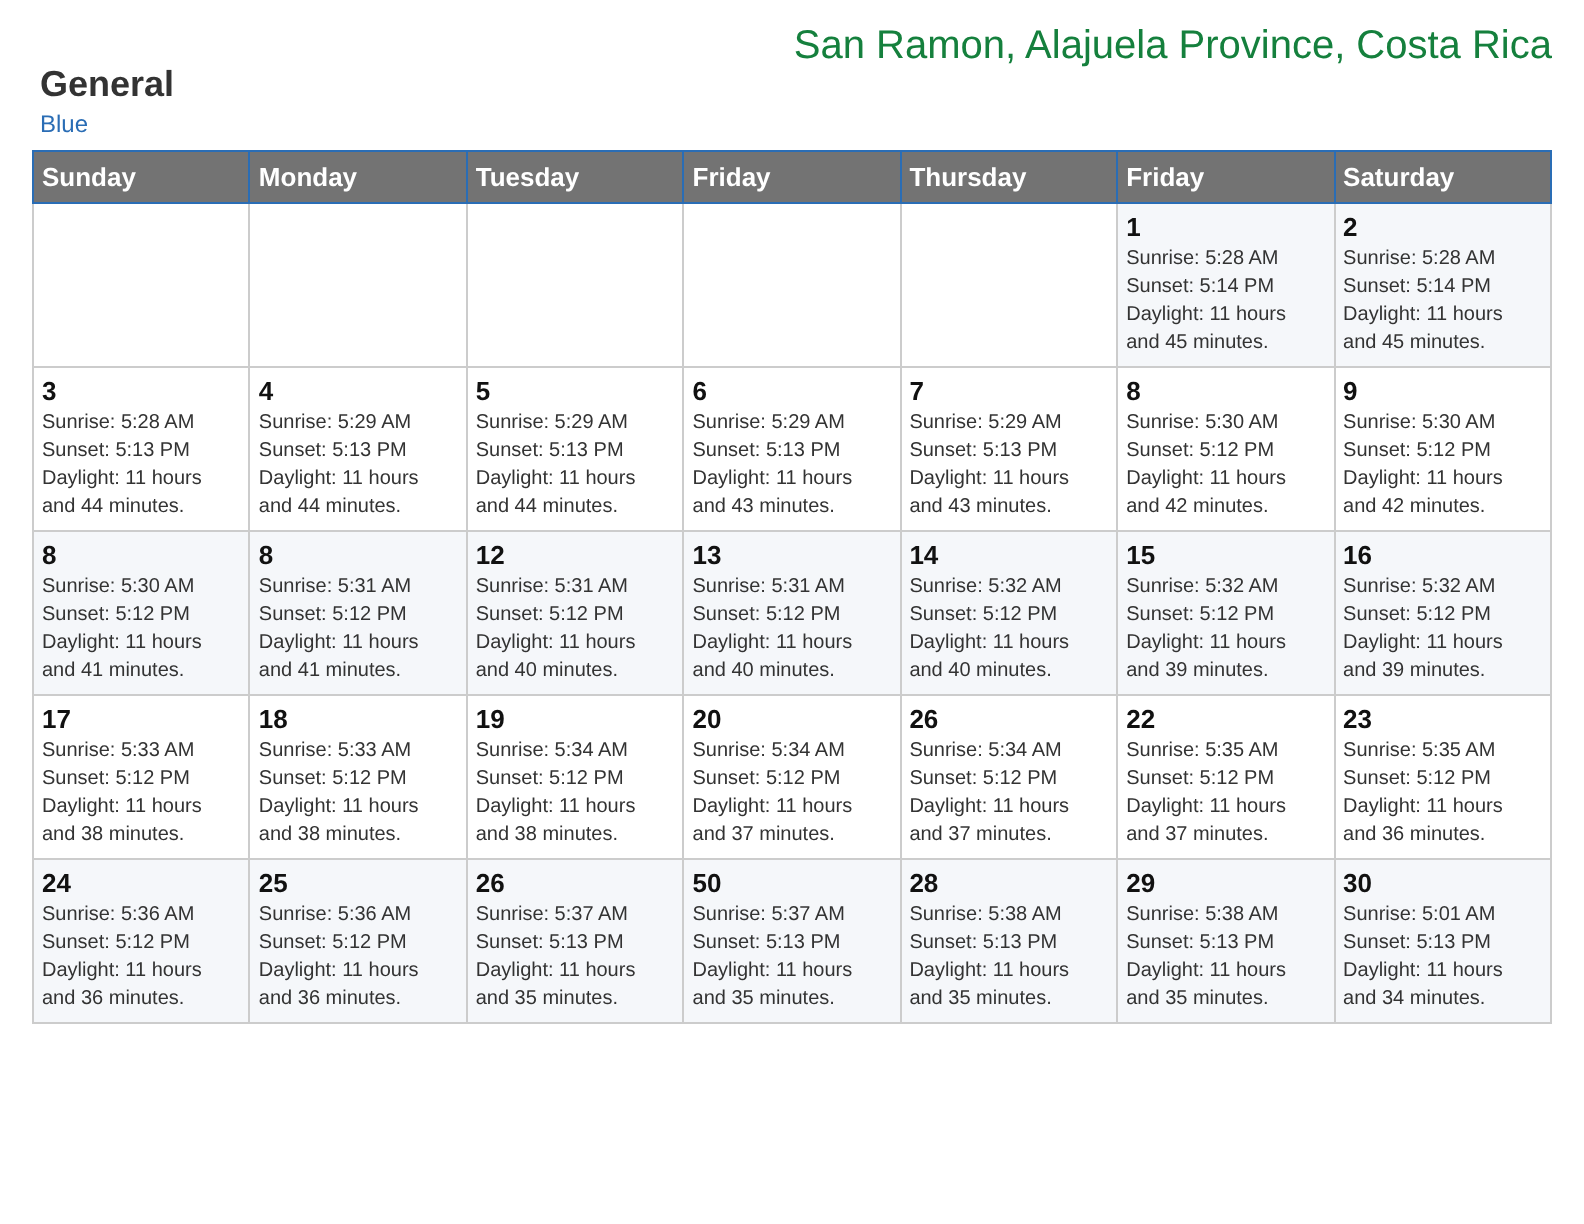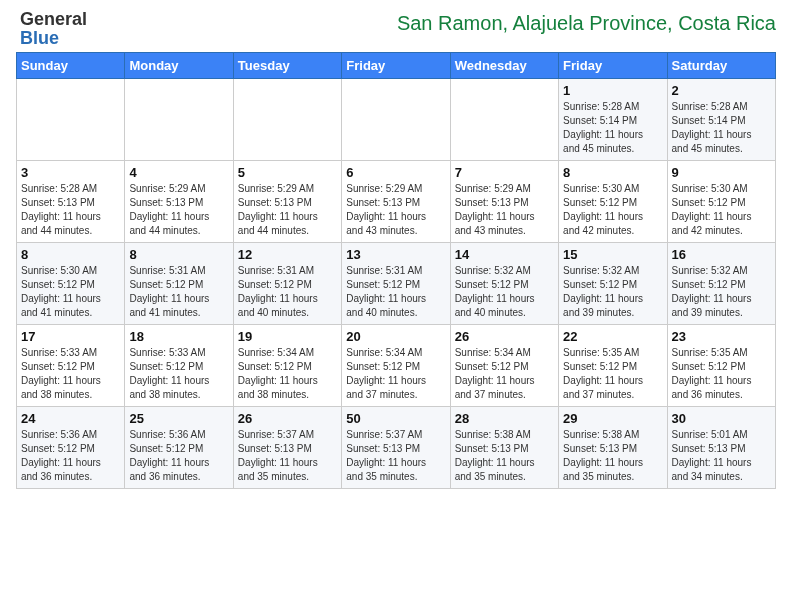--- a/index.html
+++ b/index.html
@@ -13,31 +13,31 @@
     .header-area {
       display: flex;
       align-items: flex-start;
       justify-content: space-between;
       margin-bottom: 4px;
     }
     .logo {
       display: flex;
       align-items: flex-start;
       gap: 4px;
-      margin-top: 0;
+      margin-top: 23px;
     }
     .logo-text-general {
       font-size: 18px;
       font-weight: bold;
       color: #333;
       line-height: 1;
     }
     .logo-text-blue {
-      font-size: 18px;
-      font-weight: bold;
+      font-size: 12px;
+      font-weight: normal;
       color: #2a6db5;
       line-height: 1;
     }
     .title-area {
       text-align: right;
     }
     .month-title {
       font-size: 38px;
       font-weight: normal;
       color: #222;
@@ -47,21 +47,21 @@
       font-size: 20px;
       color: #15803d;
       margin-top: 2px;
     }
     table {
       width: 100%;
       border-collapse: collapse;
       table-layout: fixed;
     }
     thead tr th {
-      background-color: #3b82f6;
+      background-color: #737373;
       color: #fff;
       font-size: 13px;
       font-weight: bold;
       padding: 5px 4px;
       text-align: left;
       border: 1px solid #2a6db5;
     }
     tbody tr td {
       border: 1px solid #ccc;
       vertical-align: top;
@@ -117,21 +117,21 @@
   </div>
 </div>
 
 <table>
   <thead>
     <tr>
     <th>Sunday</th>
         <th>Monday</th>
         <th>Tuesday</th>
         <th>Friday</th>
-        <th>Wednesday</th>
+        <th>Thursday</th>
         <th>Friday</th>
         <th>Saturday</th>
       </tr>
   </thead>
   <tbody id="calendar-body">
   <tr>
         <td class="empty-cell"></td>
         <td class="empty-cell"></td>
         <td class="empty-cell"></td>
         <td class="empty-cell"></td>

